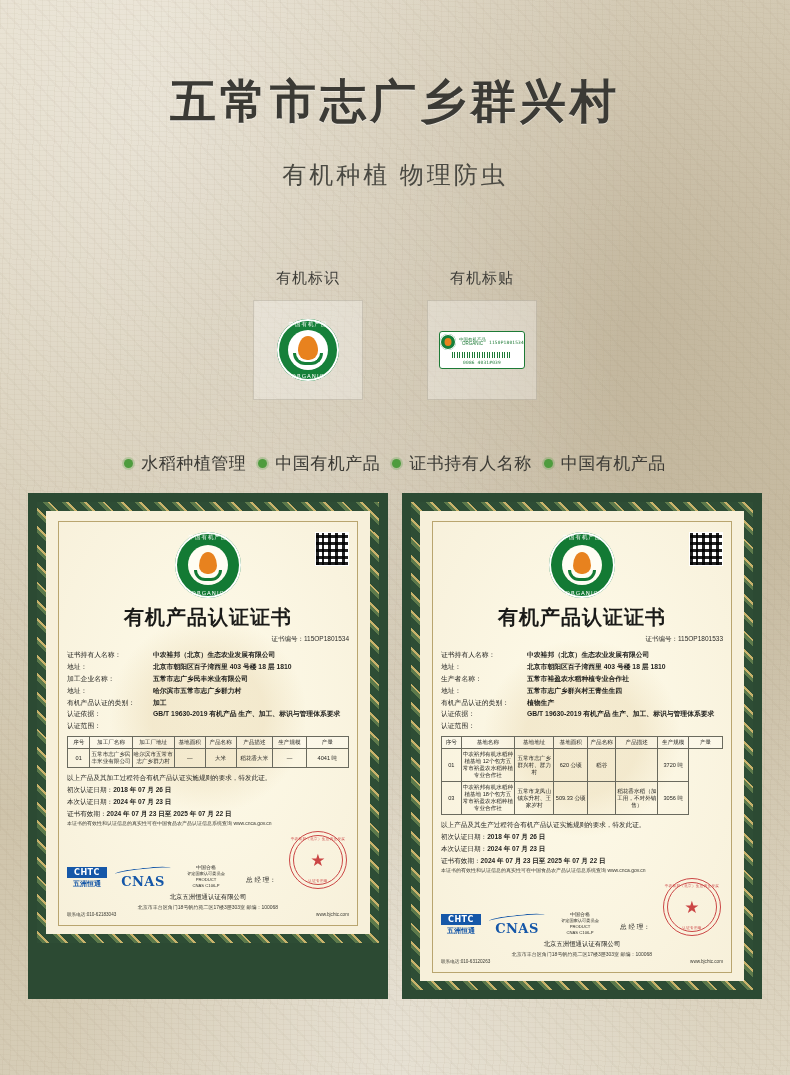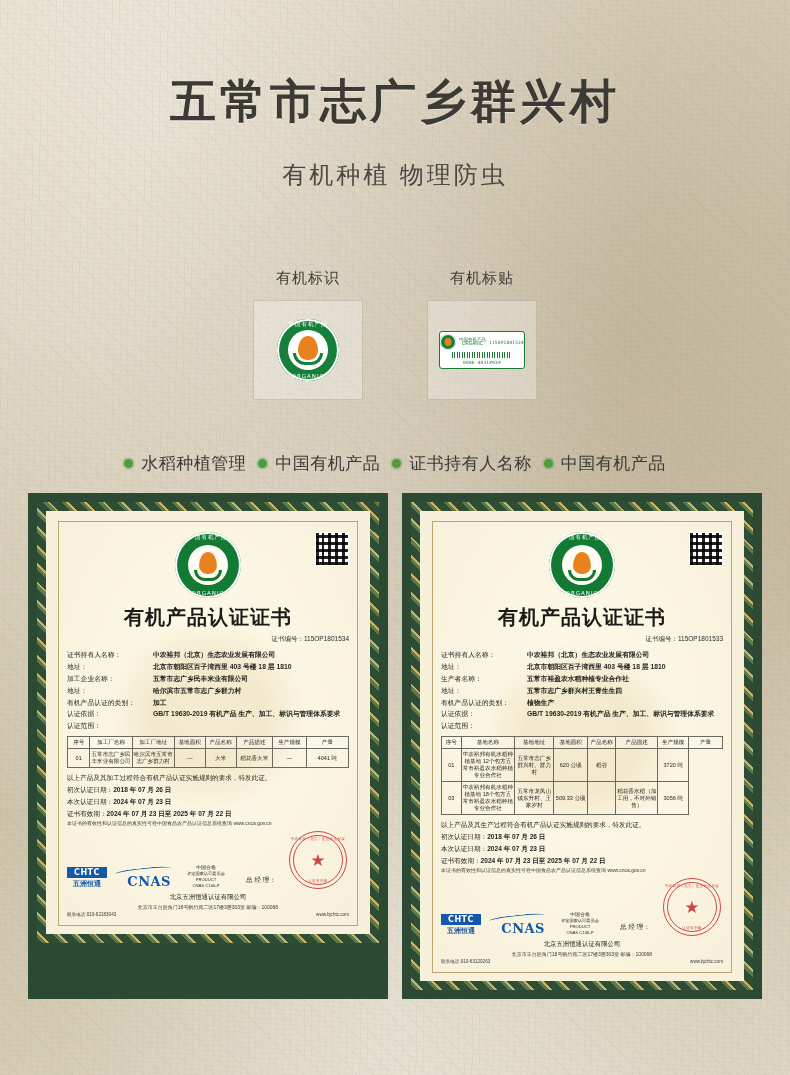--- a/index.html
+++ b/index.html
@@ -321,21 +321,21 @@
   .chtc {
     width: 40px;
     text-align: center;
   }
   .chtc .box {
     background: #1557a8; color: #fff; font-family: "DejaVu Sans", sans-serif;
     font-size: 8px; font-weight: bold; letter-spacing: 0.5px;
     padding: 1px 0;
   }
   .chtc .cn { font-size: 7px; color: #1557a8; font-weight: bold; margin-top: 1px; }
-  .cnas { text-align: right; width: 56px; }
+  .cnas { text-align: center; width: 56px; }
   .cnas .word {
     font-family: "DejaVu Serif", serif; font-size: 13px; color: #1557a8; font-weight: bold;
     letter-spacing: 0.5px;
   }
   .cnas .swoosh {
     height: 6px;
     border-top: 1.5px solid #1557a8;
     border-radius: 50%;
     transform: rotate(-6deg);
   }

